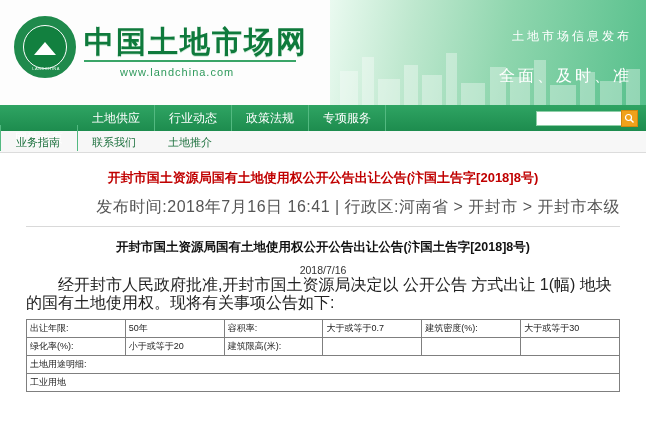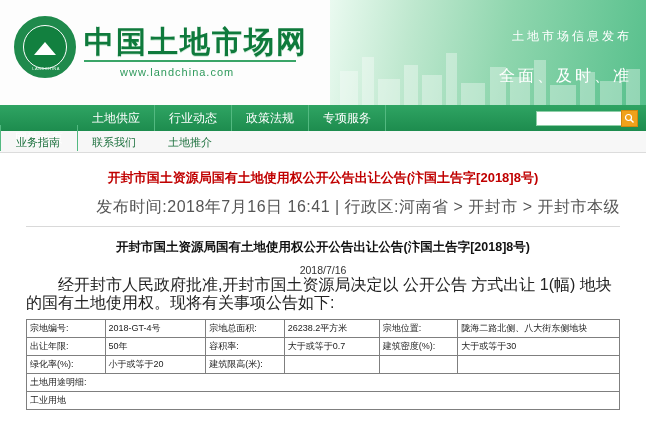--- a/index.html
+++ b/index.html
@@ -182,28 +182,20 @@
 
     <div class="docno">
       <span>2018/7/16</span>
     </div>
 
     <div class="para">经开封市人民政府批准,开封市国土资源局决定以 公开公告 方式出让 1(幅) 地块的国有土地使用权。现将有关事项公告如下:</div>
 
 
     <table class="land">
       <tbody>
-          <tr>
-        <td class="lbl" style="width:13%">宗地编号:</td>
-        <td style="width:17%">2018-GT-4号</td>
-        <td class="lbl" style="width:13%">宗地总面积:</td>
-        <td style="width:16%">26238.2平方米</td>
-        <td class="lbl" style="width:13%">宗地位置:</td>
-        <td style="width:28%">陇海二路北侧、八大街东侧地块</td>
-      </tr>
       <tr>
         <td class="lbl">出让年限:</td>
         <td>50年</td>
         <td class="lbl">容积率:</td>
         <td>大于或等于0.7</td>
         <td class="lbl">建筑密度(%):</td>
         <td>大于或等于30</td>
       </tr>
       <tr>
         <td class="lbl">绿化率(%):</td>

